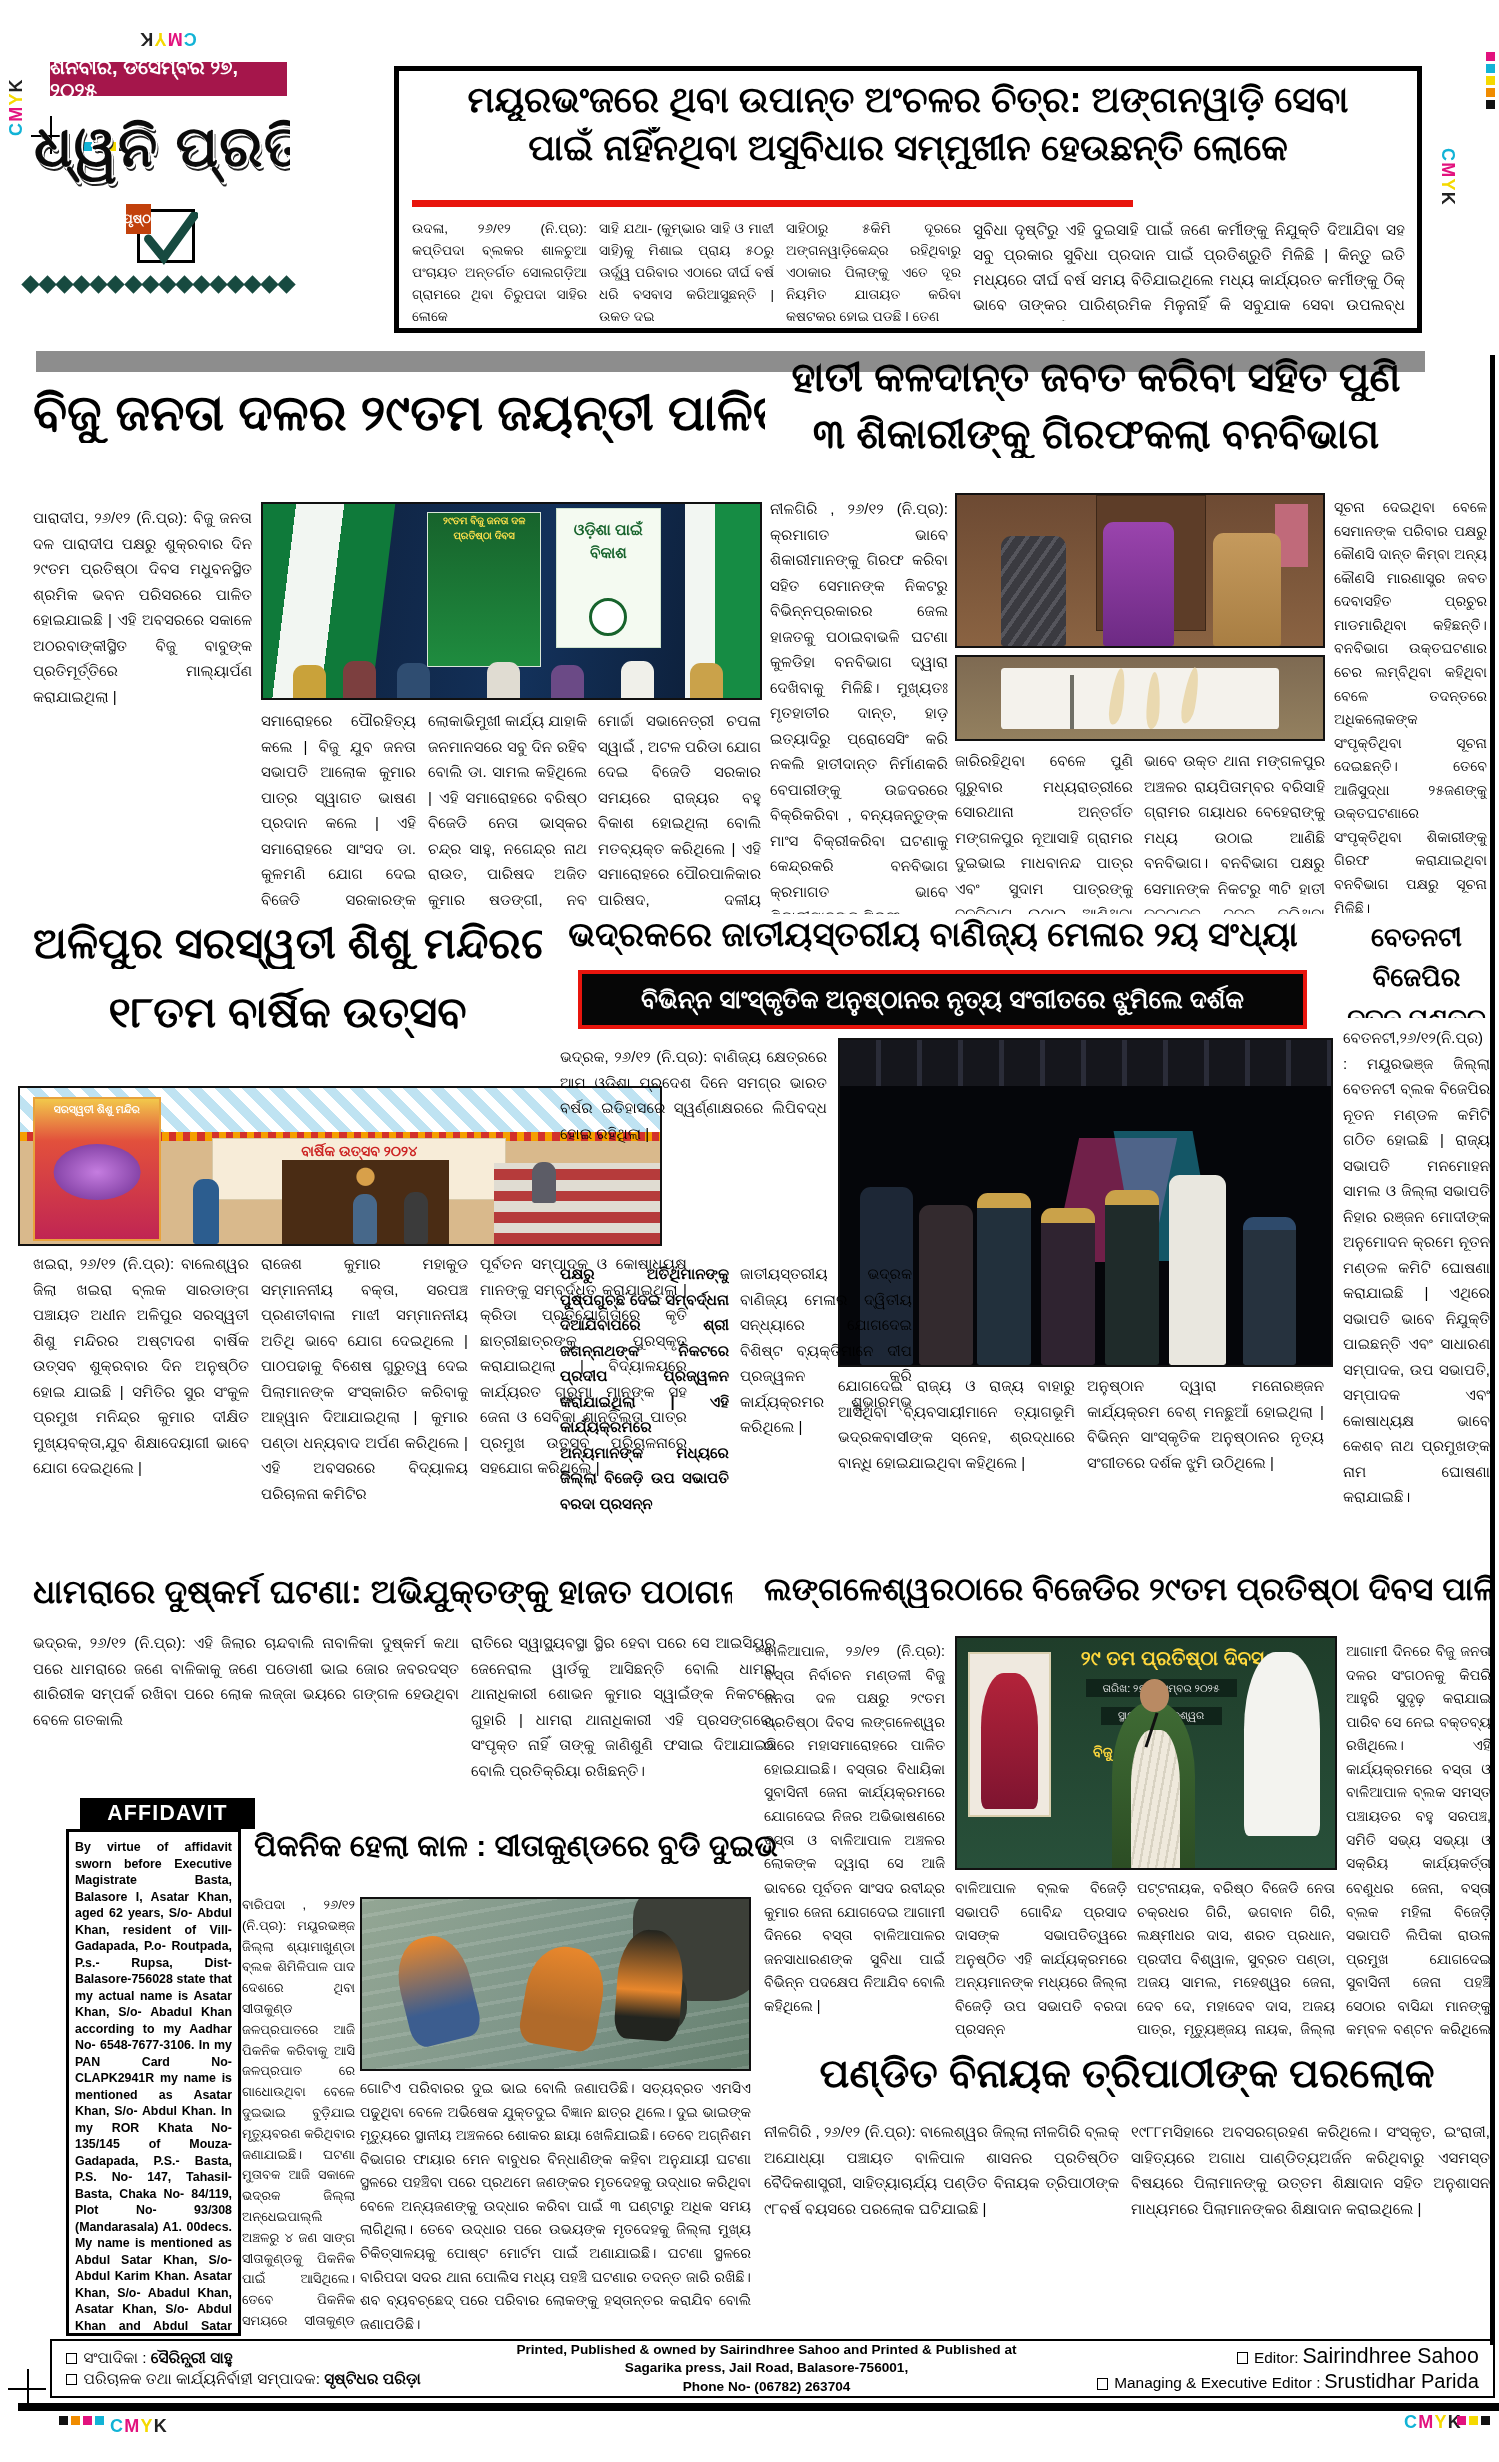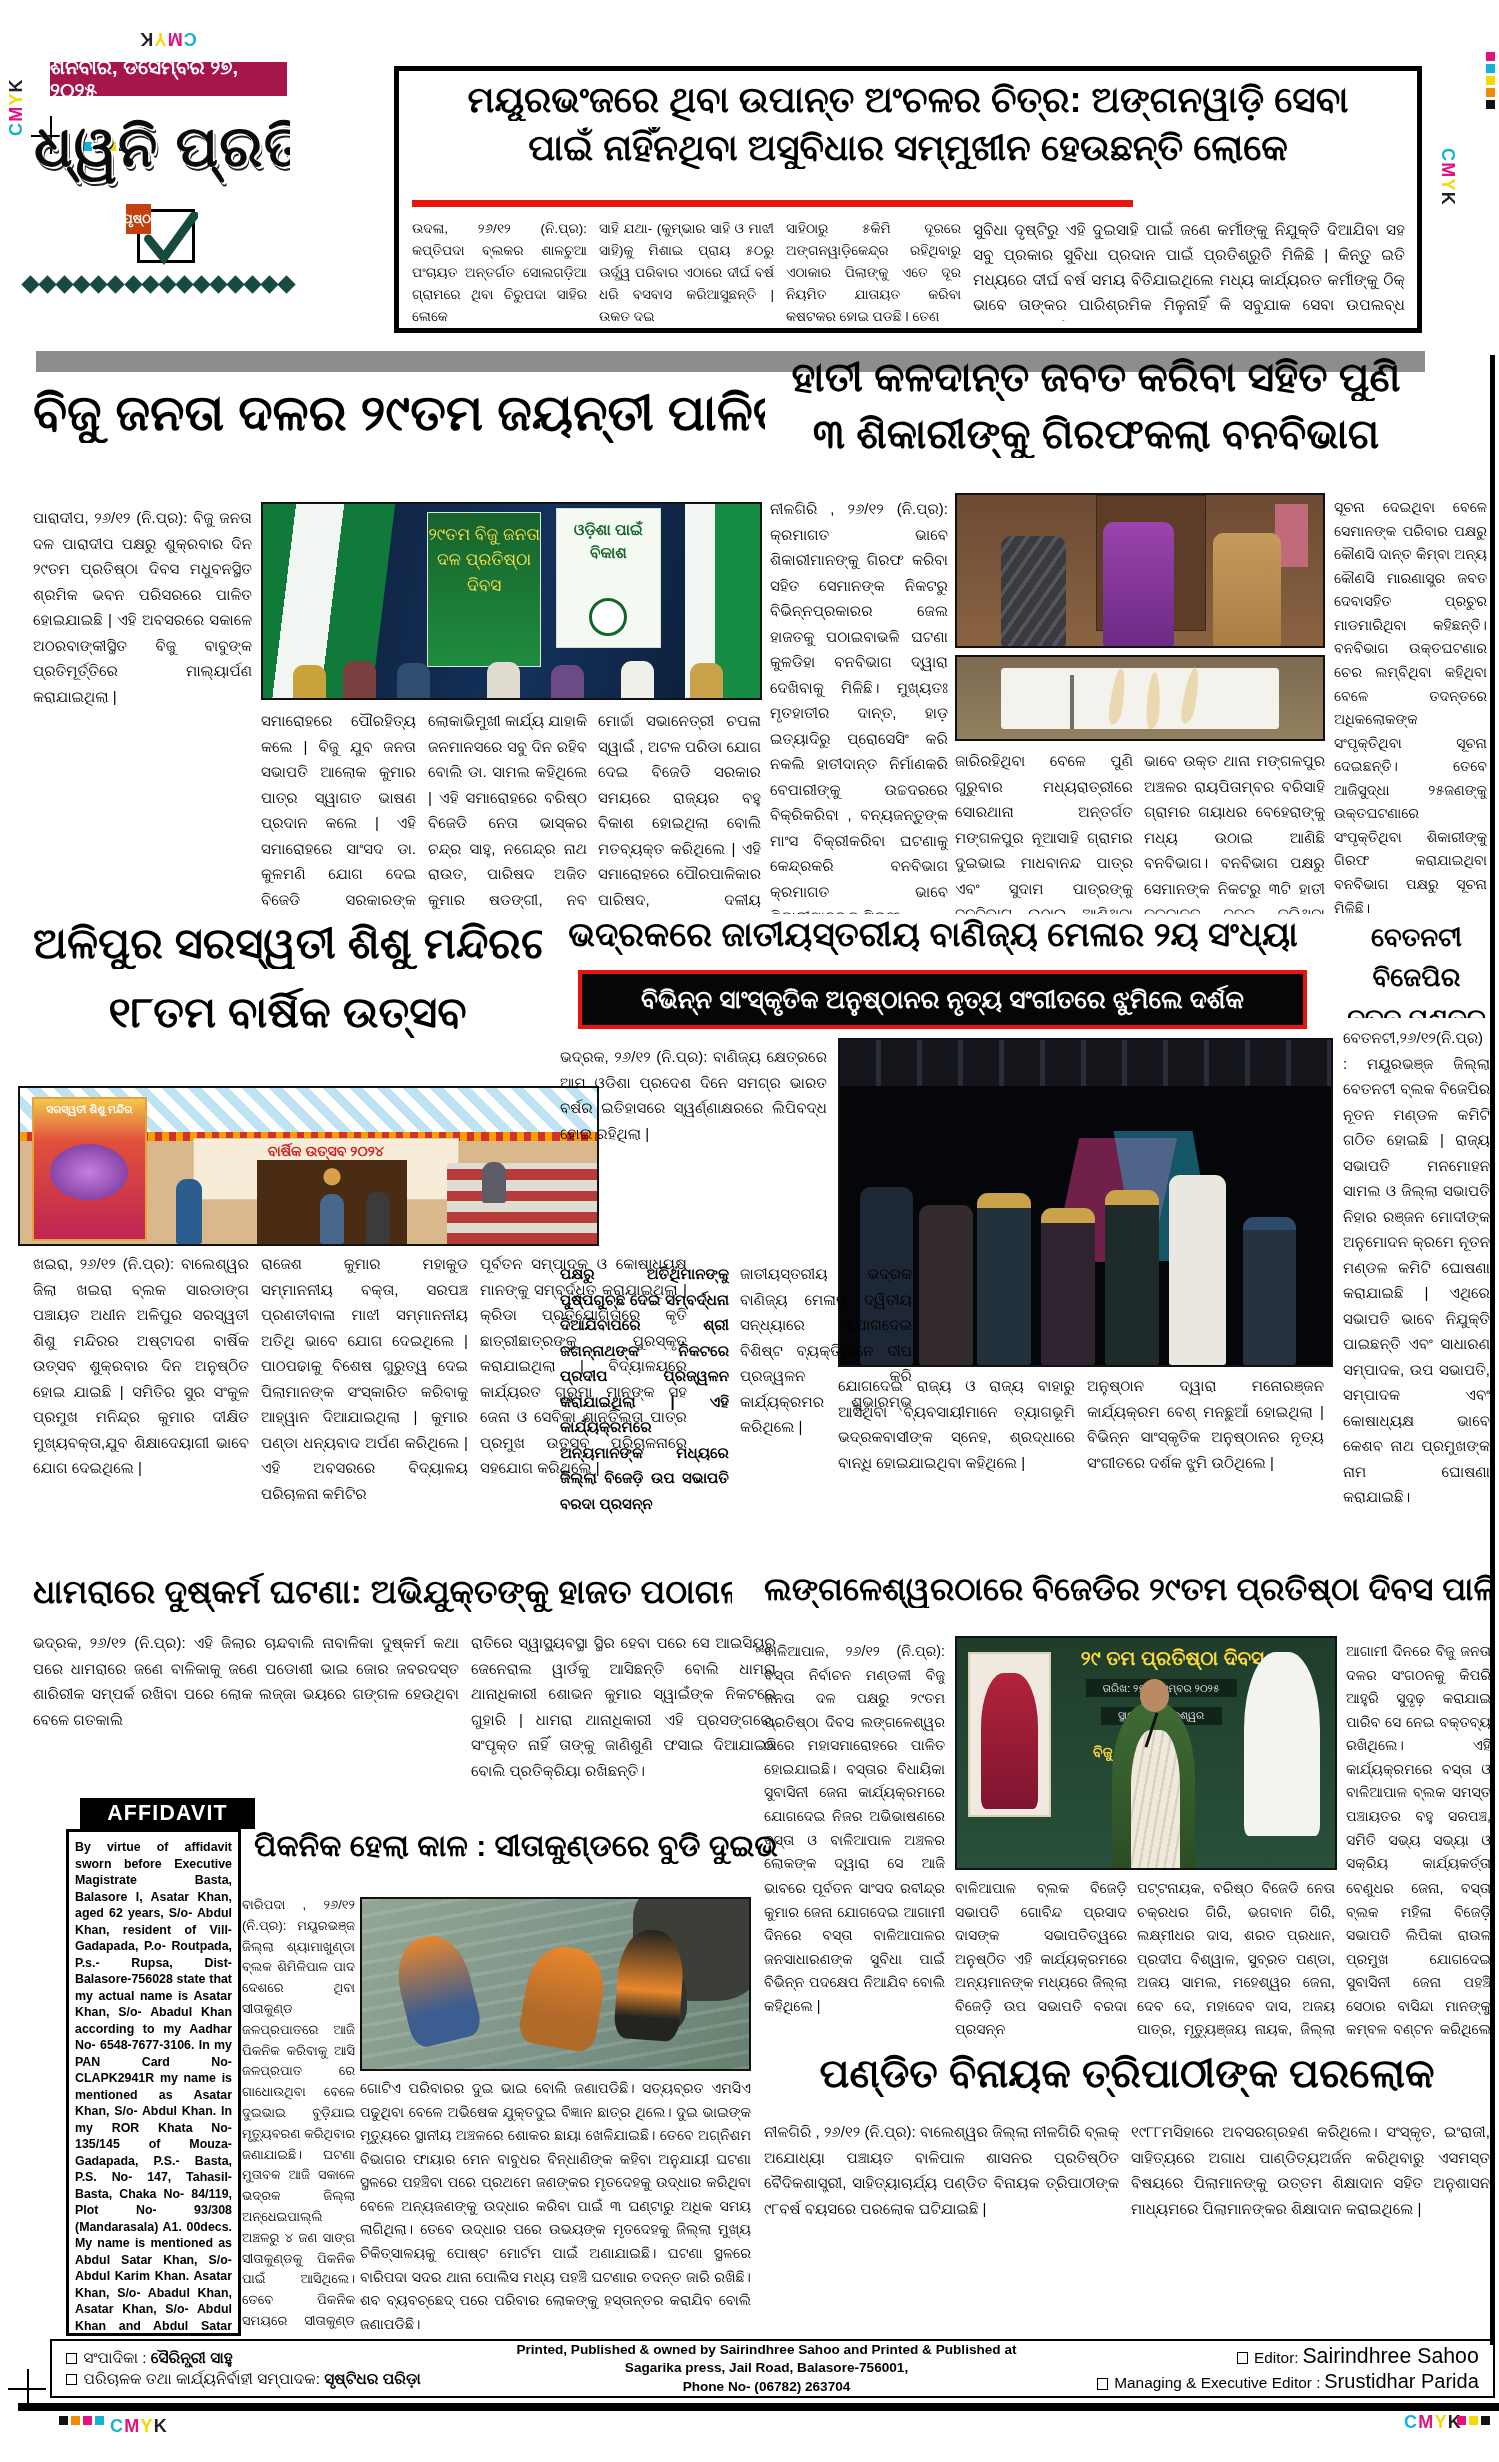--- a/index.html
+++ b/index.html
@@ -43,21 +43,21 @@
   .foot{border:2.4px solid #000;display:flex;align-items:center;}
   .fsq{display:inline-block;width:11.3px;height:11.3px;border:1.8px solid #000;margin-right:6px;vertical-align:-1.2px;}
   .fserif{font-family:"Liberation Serif",serif;}
   
   .photo{overflow:hidden;position:absolute;}
   .pframe{border:2.4px solid #111;}
   .person{position:absolute;border-radius:10.7px 10.7px 2.4px 2.4px;}
   
   .pA{background:linear-gradient(100deg,#0e1e38 0%,#13315a 55%,#0b1a30 100%);}
   .pA .flagL{position:absolute;left:-6%;top:-12%;width:30%;height:130%;background:linear-gradient(90deg,#0f7a3a 0 34%,#f2f6f2 34% 66%,#0f7a3a 66%);transform:rotate(7deg);}
-  .pA .post1{position:absolute;left:33%;top:4%;width:23%;height:80%;background:linear-gradient(#17632c,#1f8c3f);border:1.8px solid #dbe8d9;color:#ffe14d;font-weight:normal;font-size:17px;text-align:center;padding-top:9px;line-height:1.5;}
+  .pA .post1{position:absolute;left:33%;top:4%;width:23%;height:80%;background:linear-gradient(#17632c,#1f8c3f);border:1.8px solid #dbe8d9;color:#ffe14d;font-weight:bold;font-size:10px;text-align:center;padding-top:0;line-height:1.5;}
   .pA .post2{position:absolute;left:59%;top:2%;width:21%;height:72%;background:#f4faf1;border:1.8px solid #cfe3cc;color:#17632c;font-weight:bold;font-size:15.4px;text-align:center;padding-top:9.5px;line-height:1.5;}
   .pA .conch{position:absolute;left:50%;bottom:8%;transform:translateX(-50%);width:38px;height:38px;border-radius:50%;background:#fff;border:3px solid #17632c;}
   .pA .flagR{position:absolute;right:0;top:0;width:15%;height:100%;background:linear-gradient(90deg,#f2f6f2 0 40%,#168c44 40%);}
   
   .pB1{background:linear-gradient(#6d4a33,#8a6342);}
   .pB1 .door{position:absolute;left:38%;top:0;width:30%;height:90%;background:#5d3d28;border:1.8px solid #3c2718;}
   .pB1 .poster{position:absolute;right:4%;top:6%;width:9%;height:42%;background:#c06a7a;}
   
   .pB2{background:linear-gradient(#7e6a52,#93805f);}
   .pB2 .cloth{position:absolute;left:12%;top:14%;width:76%;height:74%;background:#f4f2ec;border-radius:3.6px;}
@@ -200,21 +200,21 @@
     <div class="ruler"></div>
     <div class="tusk" style="left:42%;top:14%;transform:rotate(8deg);"></div>
     <div class="tusk" style="left:52%;top:18%;transform:rotate(3deg);"></div>
     <div class="tusk" style="left:62%;top:12%;transform:rotate(10deg);"></div>
   </div>
   <div class="abs just odia b25" style="left:955px;top:748px;width:178px;height:166px;">ଜାରିରହିଥିବା ବେଳେ ପୁଣି ଗୁରୁବାର ମଧ୍ୟରାତ୍ରୀରେ ସୋରଥାନା ଅନ୍ତର୍ଗତ ମଙ୍ଗଳପୁର ନୂଆସାହି ଗ୍ରାମର ଦୁଇଭାଇ ମାଧବାନନ୍ଦ ପାତ୍ର ଏବଂ ସୁଦାମ ପାତ୍ରଙ୍କୁ ବନବିଭାଗ ଉଠାଇ ଆଣିଥିବା ବେଳେ ଅନୁରୂପ</div>
   <div class="abs just odia b25" style="left:1144px;top:748px;width:181px;height:166px;">ଭାବେ ଉକ୍ତ ଥାନା ମଙ୍ଗଳପୁର ଅଞ୍ଚଳର ରାୟପିତାମ୍ବର ବରିସାହି ଗ୍ରାମର ଗୟାଧର ବେହେରାଙ୍କୁ ମଧ୍ୟ ଉଠାଇ ଆଣିଛି ବନବିଭାଗ। ବନବିଭାଗ ପକ୍ଷରୁ ସେମାନଙ୍କ ନିକଟରୁ ୩ଟି ହାତୀ କଳଦାନ୍ତ ଜବତ କରିଥିବା ଗଣମାଧ୍ୟମକୁ</div>
 
   <div class="abs hline ctr" style="left:33px;top:919px;width:509px;font-size:43px;">ଅଳିପୁର ସରସ୍ୱତୀ ଶିଶୁ ମନ୍ଦିରର</div>
   <div class="abs hline ctr" style="left:33px;top:988px;width:509px;font-size:43px;">୧୮ତମ ବାର୍ଷିକ ଉତ୍ସବ</div>
-  <div class="photo pframe pC" style="left:18px;top:1086px;width:581px;height:160px;">
+  <div class="photo pframe pC" style="left:18px;top:1086px;width:644px;height:160px;">
     <div class="canopy"></div>
     <div class="garland"></div>
     <div class="banL">
         <div style="color:#fff;font-size:10.7px;font-weight:bold;text-align:center;margin-top:3.6px;">ସରସ୍ୱତୀ ଶିଶୁ ମନ୍ଦିର</div>
         <div class="circ"></div>
       </div>
     <div class="banC"><span>ବାର୍ଷିକ ଉତ୍ସବ ୨୦୨୪</span></div>
     <div class="curt"></div>
     <div class="plaid"></div>
     <div class="person" style="left:27%;bottom:0;width:26px;height:65px;background:#2c5d8f;"></div>

